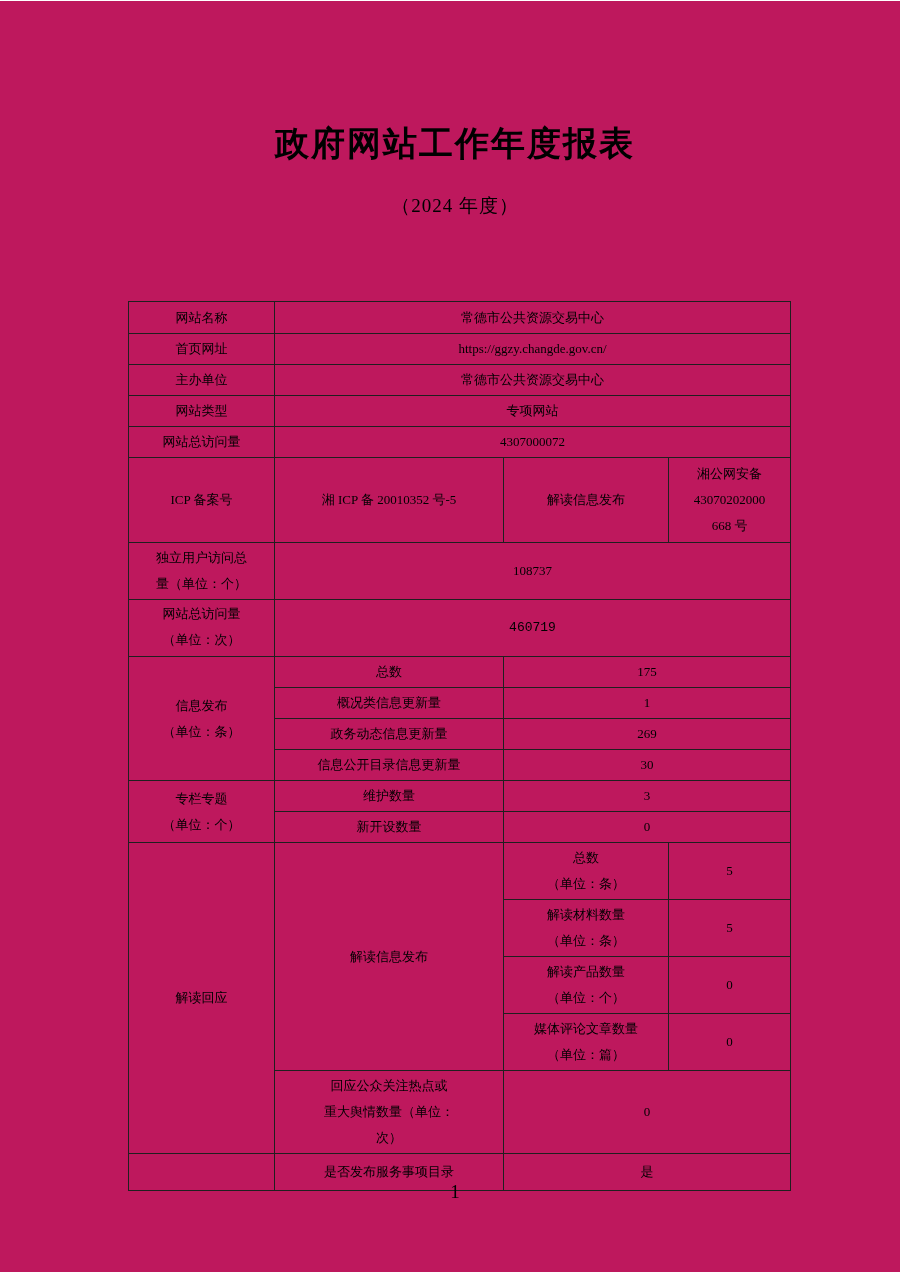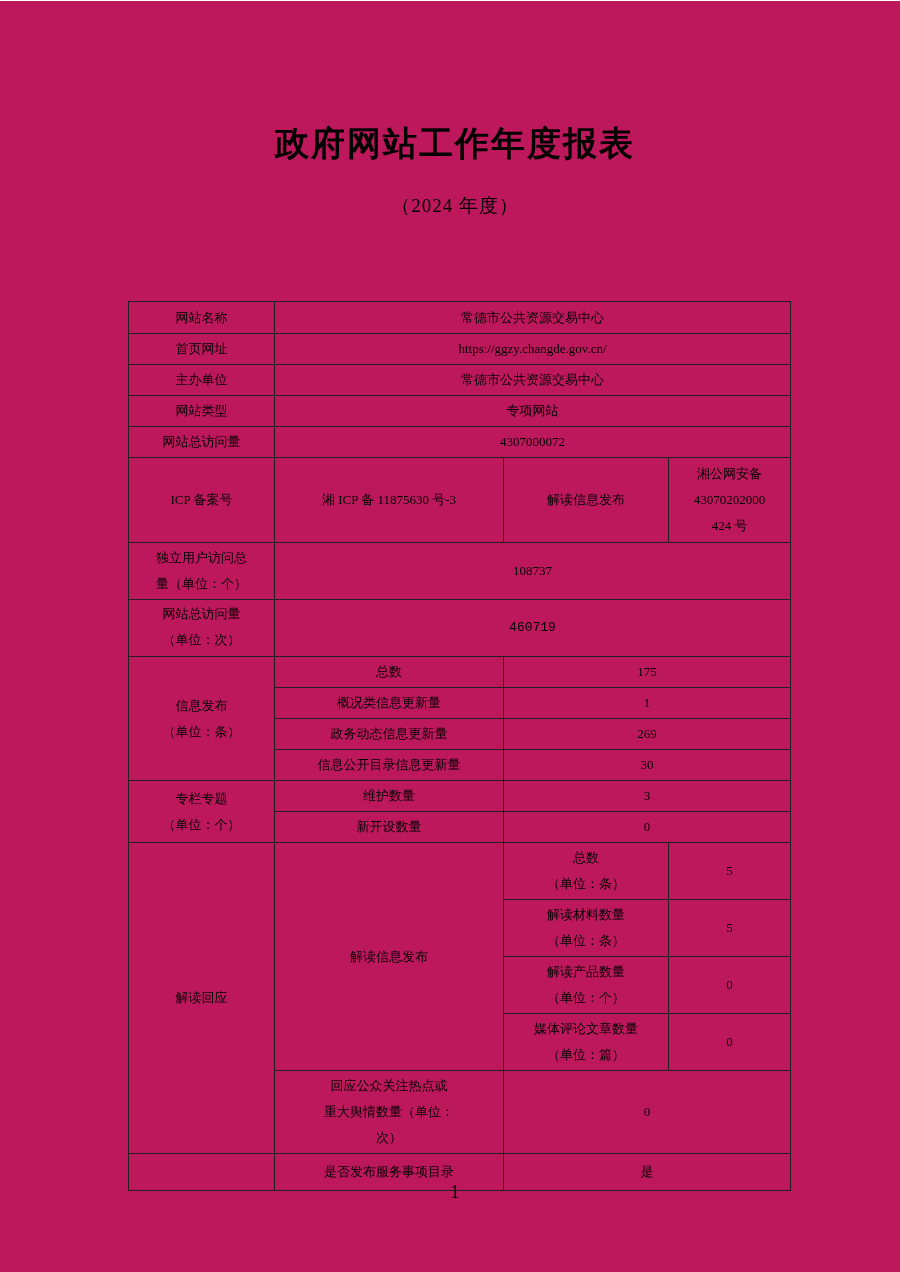--- a/index.html
+++ b/index.html
@@ -112,25 +112,25 @@
       <tr class="h31">
         <td>网站类型</td>
         <td colspan="3">专项网站</td>
       </tr>
       <tr class="h31">
         <td>网站总访问量</td>
         <td colspan="3">4307000072</td>
       </tr>
       <tr class="h85">
         <td>ICP 备案号</td>
-        <td>湘 ICP 备 11875630 号-3</td>
+        <td>湘 ICP 备 20010352 号-5</td>
         <td>解读信息发布</td>
         <td>湘公网安备
 43070202000
-424 号</td>
+668 号</td>
       </tr>
       <tr class="h56">
         <td>独立用户访问总
 量（单位：个）</td>
         <td colspan="3">108737</td>
       </tr>
       <tr class="h55">
         <td>网站总访问量
 （单位：次）</td>
         <td colspan="3">460719</td>

